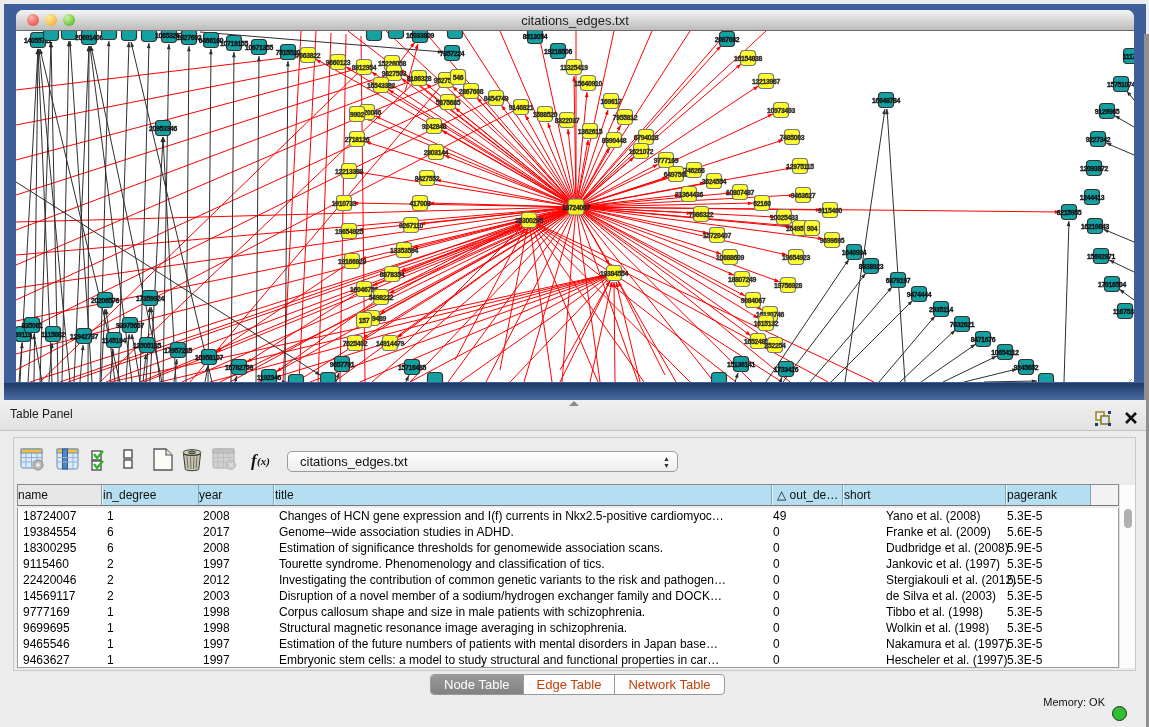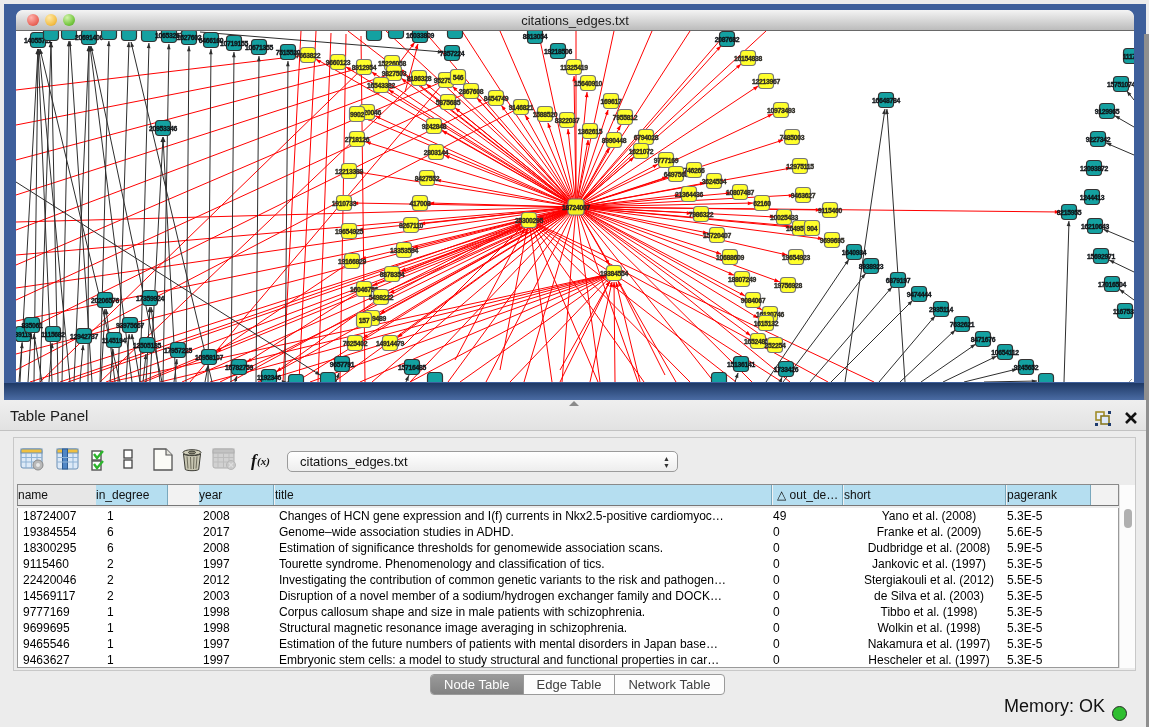--- a/index.html
+++ b/index.html
@@ -3,39 +3,39 @@
 *{margin:0;padding:0;box-sizing:border-box}
 body{width:1149px;height:727px;background:#ececec;font-family:"Liberation Sans",sans-serif;overflow:hidden;position:relative}
 #frame{position:absolute;left:4px;top:4px;width:1142px;height:396px;background:#3e5f9b}
 #frame .band{position:absolute;left:0;bottom:0;width:100%;height:17px;background:linear-gradient(#1e3965,#4a6ba3)}
 #win{position:absolute;left:12px;top:6px;width:1118px;height:372px;border-radius:7px 7px 0 0;overflow:hidden;background:#fff}
 #tbar{position:absolute;left:0;top:0;width:100%;height:21px;background:linear-gradient(#f4f4f4,#bcbcbc);border-bottom:1px solid #696969;border-radius:7px 7px 0 0}
 #tbar .tl{position:absolute;top:4px;width:12px;height:12px;border-radius:50%}
 #title{position:absolute;top:3px;width:100%;text-align:center;font-size:13px;color:#1d1d1d}
 #rstrip{position:absolute;right:0;top:34px;width:5px;height:693px;background:#8f8f8f}
 #panel{position:absolute;left:0;top:400px;width:1146px;height:327px;background:#ececec}
-#phdr{position:absolute;left:0;top:400px;width:1146px;height:31px;background:linear-gradient(#efefef,#e2e2e2);border-bottom:1px solid #c2c2c2;font-size:15px;color:#1c1c1c;padding:7px 0 0 10px}
+#phdr{position:absolute;left:0;top:400px;width:1146px;height:31px;background:linear-gradient(#efefef,#e2e2e2);border-bottom:1px solid #c2c2c2;font-size:12px;color:#1c1c1c;padding:7px 0 0 10px}
 #toolrow{position:absolute;left:13px;top:437px;width:1123px;height:234px;border:1px solid #c8c8c8;background:#ececec}
 #combo{position:absolute;left:287px;top:451px;width:391px;height:21px;border:1px solid #9b9b9b;border-radius:5px;background:linear-gradient(#ffffff,#ededed);font-size:13px;color:#111;padding:2px 0 0 12px}
 #combo .ar{position:absolute;right:7px;top:3px;font-size:7px;line-height:7px;color:#333}
 #thead{position:absolute;left:17px;top:484px;width:1102px;height:22px;background:#f2f2f2;border:1px solid #8a8a8a;border-bottom:1px solid #777}
 .hc{position:absolute;top:0;height:20px;font-size:12px;color:#111;text-align:left;padding-top:3px;border-right:1px solid #79a8bd;background:#b5def0}
 #tbody{position:absolute;left:17px;top:508px;width:1102px;height:160px;background:#fff;border:1px solid #9a9a9a;border-top:none;overflow:hidden}
 .tr{position:relative;height:16px;width:100%}
 .c{position:absolute;top:0;height:16px;font-size:12px;color:#000;white-space:nowrap;overflow:hidden;padding-top:1px}
 .c0{left:5px;width:80px}.c1{left:89px;width:94px}.c2{left:185px;width:86px}
 .c3{left:261px;width:492px}.c4{left:755px;width:72px}
-.c5{left:826px;width:170px;text-align:center}.c6{left:989px;width:80px}
+.c5{left:868px;width:170px;}.c6{left:989px;width:80px}
 #vscroll{position:absolute;left:1119px;top:485px;width:16px;height:183px;background:#fcfcfc;border-left:1px solid #e0e0e0}
 #vthumb{position:absolute;left:4px;top:24px;width:8px;height:19px;border-radius:4px;background:#b0b0b0}
 #tabs{position:absolute;left:430px;top:674px;height:21px;border:1px solid #9a9a9a;border-radius:4px;background:#fdfdfd;display:flex;overflow:hidden}
-.tab{font-size:13px;color:#404040;padding:2px 13px 0 13px;border-right:1px solid #9a9a9a}
+.tab{font-size:13px;color:#c2410c;padding:2px 13px 0 13px;border-right:1px solid #9a9a9a}
 .tab.sel{background:linear-gradient(#9a9a9a,#828282);color:#fff}
 .tab:last-child{border-right:none}
-#mem{position:absolute;right:44px;top:696px;font-size:18px;color:#111}
+#mem{position:absolute;right:44px;top:696px;font-size:11px;color:#111}
 #dot{position:absolute;right:22px;top:706px;width:15px;height:15px;border-radius:50%;background:#2fbf30;border:1.5px solid #2a2a2a}
 #caret{position:absolute;left:569px;top:401px;width:0;height:0;border-left:5px solid transparent;border-right:5px solid transparent;border-bottom:5px solid #8a8a8a}
 #grip{position:absolute;left:1105px;top:368px}
 </style></head><body>
 <div id="frame">
     <div class="band"></div>
  <div id="win">
   <div id="tbar">
    <div class="tl" style="left:11px;background:radial-gradient(circle at 35% 30%,#ffb3ad,#ec6b60 60%,#d3402f)"></div>
    <div class="tl" style="left:29px;background:radial-gradient(circle at 35% 30%,#ffe9a8,#f5c24c 60%,#dd9a21)"></div>
@@ -770,21 +770,21 @@
   <circle cx="18" cy="16" r="4.5" fill="#bdbdbd" stroke="#a5a5a5"></circle>
   <path d="M16 14l4 4M20 14l-4 4" stroke="#d8d8d8" stroke-width="1.4"></path>
  </g>
 
  <text x="235" y="19" font-family="Liberation Serif, serif" font-style="italic" font-weight="bold" font-size="17" fill="#111">f</text>
  <text x="241" y="18" font-family="Liberation Serif, serif" font-style="italic" font-weight="bold" font-size="11" fill="#111">(x)</text>
 </svg>
 <div id="combo">citations_edges.txt<span class="ar">▲<br>▼</span></div>
 <div id="thead">
  <div class="hc" style="left:0;width:84px;background:#e7e7e7;border-right:1px solid #9a9a9a">name</div>
- <div class="hc" style="left:78px;width:72px">in_degree</div>
+ <div class="hc" style="left:85px;width:96px">in_degree</div>
  <div class="hc" style="left:181px;width:75px">year</div>
  <div class="hc" style="left:257px;width:497px">title</div>
  <div class="hc" style="left:755px;width:70px;text-align:left;padding-left:4px">△ out_de…</div>
  <div class="hc" style="left:826px;width:162px">short</div>
  <div class="hc" style="left:989px;width:84px">pagerank</div>
 </div>
 <div id="tbody">
     <div class="tr">
       <div class="c c0">18724007</div>
       <div class="c c1">1</div>

